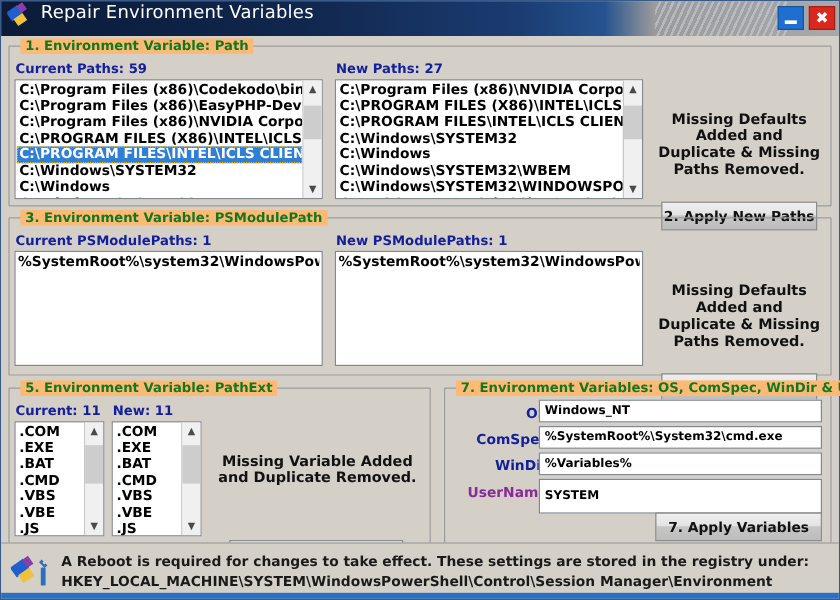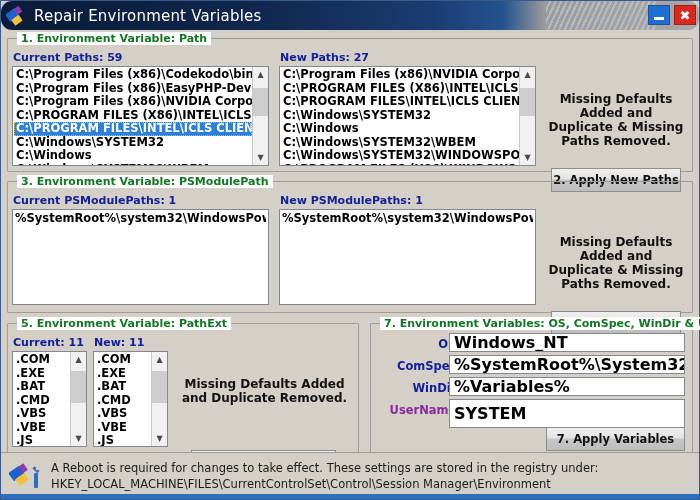--- a/index.html
+++ b/index.html
@@ -22,23 +22,22 @@
     box-sizing: border-box;
     border: 1px solid #3a5a8a;
   }
 
   
   .titlebar {
     position: relative;
     height: 29px;
     background: linear-gradient(to right, #0b1b38 0%, #10264c 35%, #1b3c72 62%, #25538f 72%, #9b9b9b 78%, #a8a8a8 100%);
     display: flex;
-    align-items: center;
-    overflow: hidden;
-    border-radius: 11px;
+    align-items: flex-start;
+    overflow: hidden;
   }
   .titlebar-stripes {
     position: absolute;
     left: 545px;
     top: 0;
     width: 110px;
     height: 29px;
     background: repeating-linear-gradient(
       115deg,
       rgba(255,255,255,0.00) 0px,
@@ -108,21 +107,21 @@
   .groupbox {
     position: absolute;
     border: 1px solid #9d9d9d;
     border-radius: 1px;
     box-sizing: border-box;
   }
   .groupbox > .gb-title {
     position: absolute;
     top: -7px;
     left: 9px;
-    background: #ffffff;
+    background: #fdba74;
     padding: 0 4px;
     color: #117722;
     font-weight: bold;
     font-size: 11px;
     white-space: nowrap;
     text-align: right;
   }
 
   .sublabel {
     position: absolute;
@@ -245,21 +244,21 @@
     color: #14209a;
     white-space: nowrap;
   }
   .field-label.alt { color: #8a2a9a; }
   .field-input {
     position: absolute;
     background: #ffffff;
     border: 1px solid #828790;
     box-sizing: border-box;
     font-weight: bold;
-    font-size: 16px;
+    font-size: 10px;
     color: #000000;
     display: flex;
     align-items: center;
     padding-left: 4px;
     overflow: hidden;
     white-space: nowrap;
   }
 
   
   .statusbar {
@@ -275,21 +274,21 @@
   }
   .status-icon {
     position: relative;
     width: 34px;
     height: 32px;
     margin-left: 8px;
     margin-right: 8px;
     flex: none;
   }
   .status-lines {
-    font-weight: normal;
+    font-weight: bold;
     font-size: 11.5px;
     color: #1a1a1a;
     line-height: 16px;
   }
   .bottom-strip {
     position: absolute;
     left: 0;
     bottom: 0;
     width: 698px;
     height: 5px;
@@ -435,21 +434,21 @@
       </div>
       <div class="scrollbar">
         <div class="sb-arrow">▲</div>
         <div class="sb-track">
           <div class="sb-thumb" style="top:4px; height:32px;"></div>
         </div>
         <div class="sb-arrow">▼</div>
       </div>
     </div>
 
-    <div class="info-text" style="left:176px; top:347px; width:175px;">Missing Defaults Added and Duplicate Removed.</div>
+    <div class="info-text" style="left:176px; top:347px; width:175px;">Missing Variable Added and Duplicate Removed.</div>
 
     <div class="btn" style="left:190px; top:420px; width:145px; height:24px;">6. Apply New PathExt</div>
 
     <div class="groupbox" style="left:369px; top:293px; width:323px; height:131px;">
       <div class="gb-title">7. Environment Variables: OS, ComSpec, WinDir &amp; UserName</div>
     </div>
 
     <div class="field-label" style="left:378px; top:307px; width:82px;">OS:</div>
     <div class="field-input" style="left:448px; top:303px; width:236px; height:19px;">Windows_NT</div>
 
@@ -475,18 +474,18 @@
           <rect x="5" y="14" width="11" height="8" fill="#f0c23c"></rect>
         </g>
         <g fill="#2a6fc0">
           <rect x="25" y="13" width="4" height="15" rx="1"></rect>
           <path d="M23.5 8.5 l2.2 -2.2 l1.6 1.6 l-1 1 l1.6 1.6 l1 -1 l1.6 1.6 l-2.2 2.2 z"></path>
         </g>
       </svg>
     </div>
     <div class="status-lines">
       <div>A Reboot is required for changes to take effect. These settings are stored in the registry under:</div>
-      <div>HKEY_LOCAL_MACHINE\FILES\CurrentControlSet\Control\Session Manager\Environment</div>
+      <div>HKEY_LOCAL_MACHINE\SYSTEM\WindowsPowerShell\Control\Session Manager\Environment</div>
     </div>
     <div class="bottom-strip"></div>
   </div>
 
 </div>
 
 </body></html>

